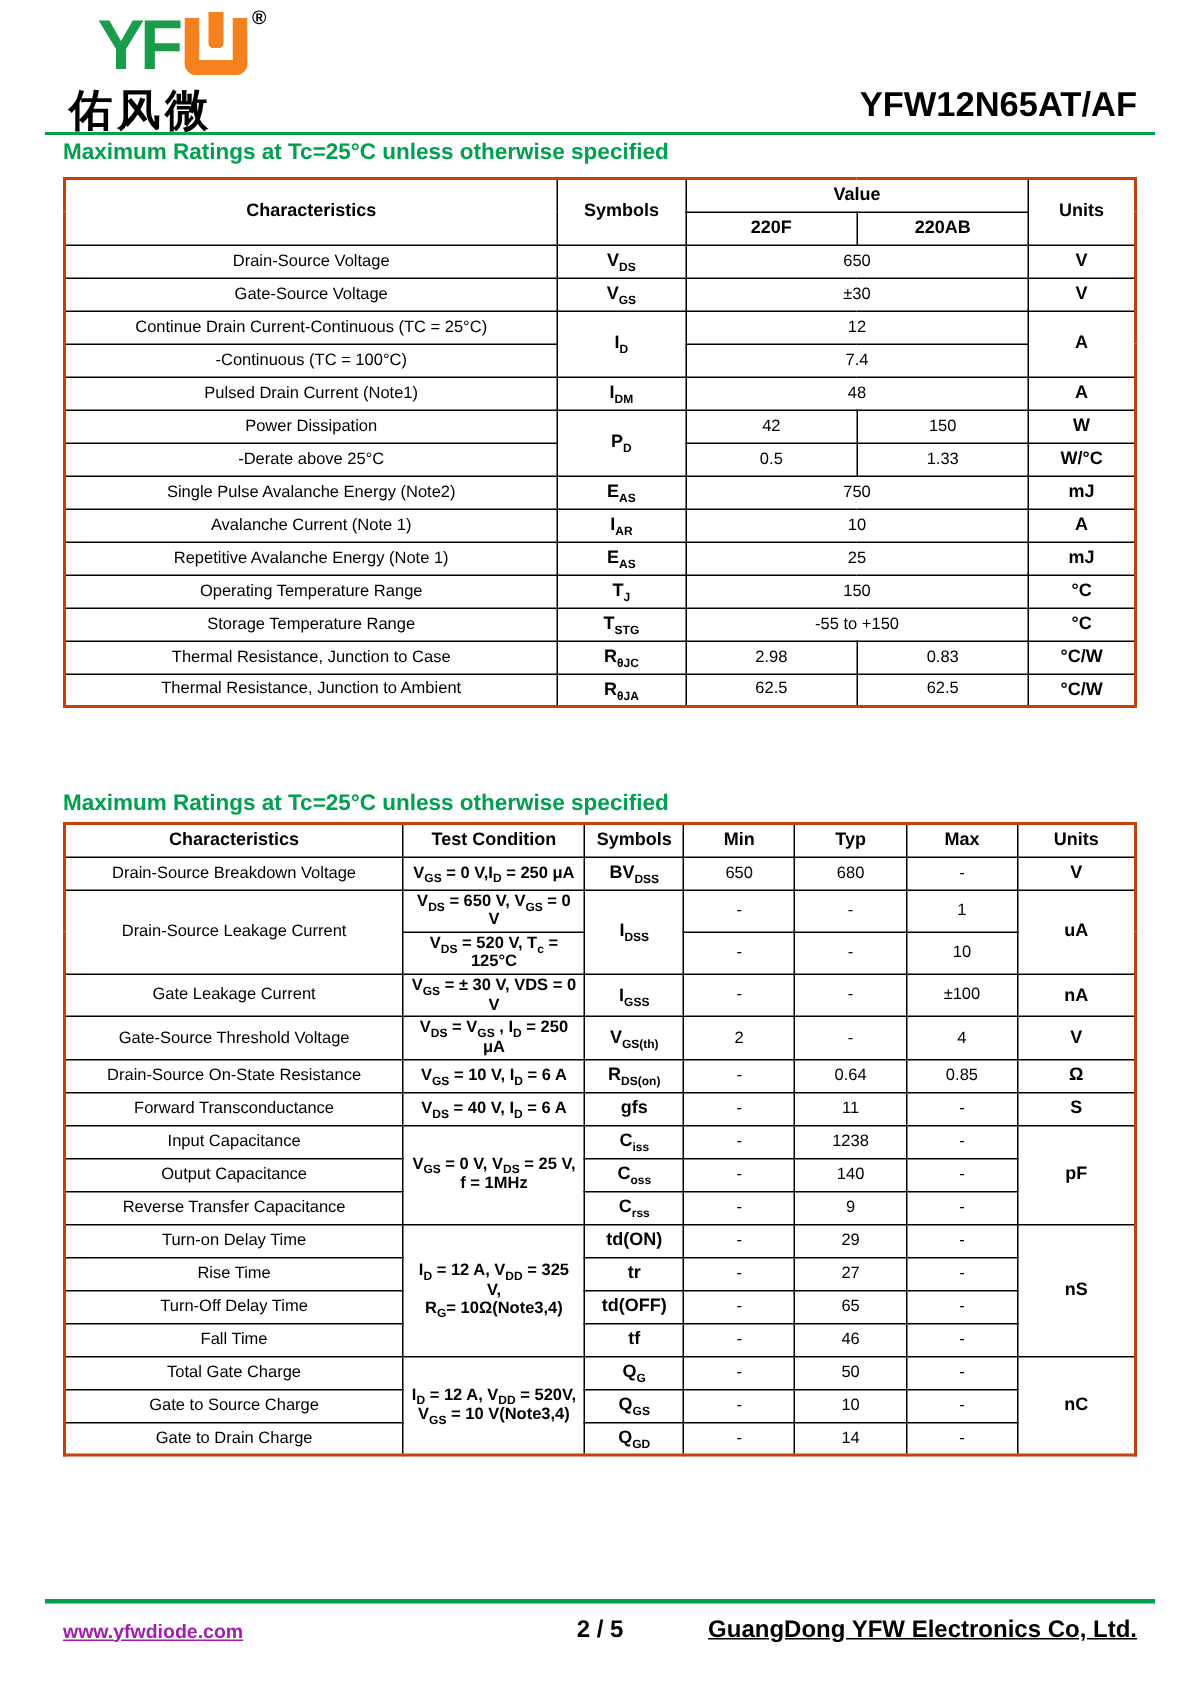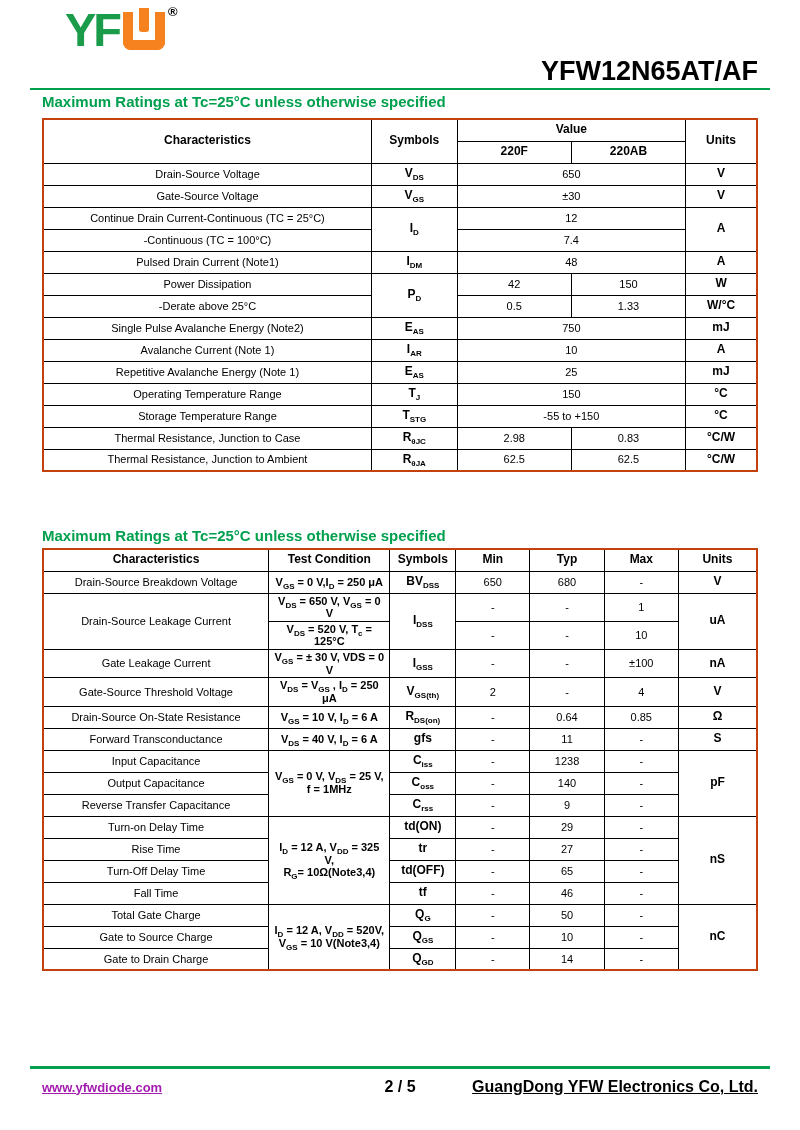--- a/index.html
+++ b/index.html
@@ -23,21 +23,21 @@
     border-radius:0 0 8px 8px;
   }
   .logo-w .mid {
     position:absolute; left:50%; transform:translateX(-50%); top:-4px; width:10px; height:24px;
     background:#f5821f; border-radius:0 0 3px 3px;
   }
   .logo-reg { font-size:13px; font-weight:bold; margin-left:3px; margin-top:-4px; }
   .logo-cn { font-size:29px; font-weight:bold; letter-spacing:3px; margin-top:2px; }
 
   .part-number {
-    position:absolute; right:42px; top:56px; font-size:27px; font-weight:bold; letter-spacing:0;
+    position:absolute; right:42px; top:56px; font-size:23px; font-weight:bold; letter-spacing:0;
   }
 
   .rule-top { position:absolute; left:30px; top:88px; width:740px; height:2px; background:#00a04f; }
 
   .section-title {
     position:absolute; left:42px; font-size:15px; font-weight:bold; color:#00a04f;
   }
   .section-title.s1 { top:93px; }
   .section-title.s2 { top:527px; }
 
@@ -70,20 +70,21 @@
 <div class="page">
 
   <div class="logo">
     <div class="logo-row">
       <span class="logo-yf">YF</span>
       <span class="logo-w">
           <span class="mid"></span>
         </span>
       <span class="logo-reg">®</span>
     </div>
+    <div class="logo-cn">佑风微</div>
   </div>
 
   <div class="part-number">YFW12N65AT/AF</div>
   <div class="rule-top"></div>
 
   <div class="section-title s1">Maximum Ratings at Tc=25°C unless otherwise specified</div>
   <table class="ds t1">
     <colgroup>
       <col style="width:46%">
         <col style="width:12%">

